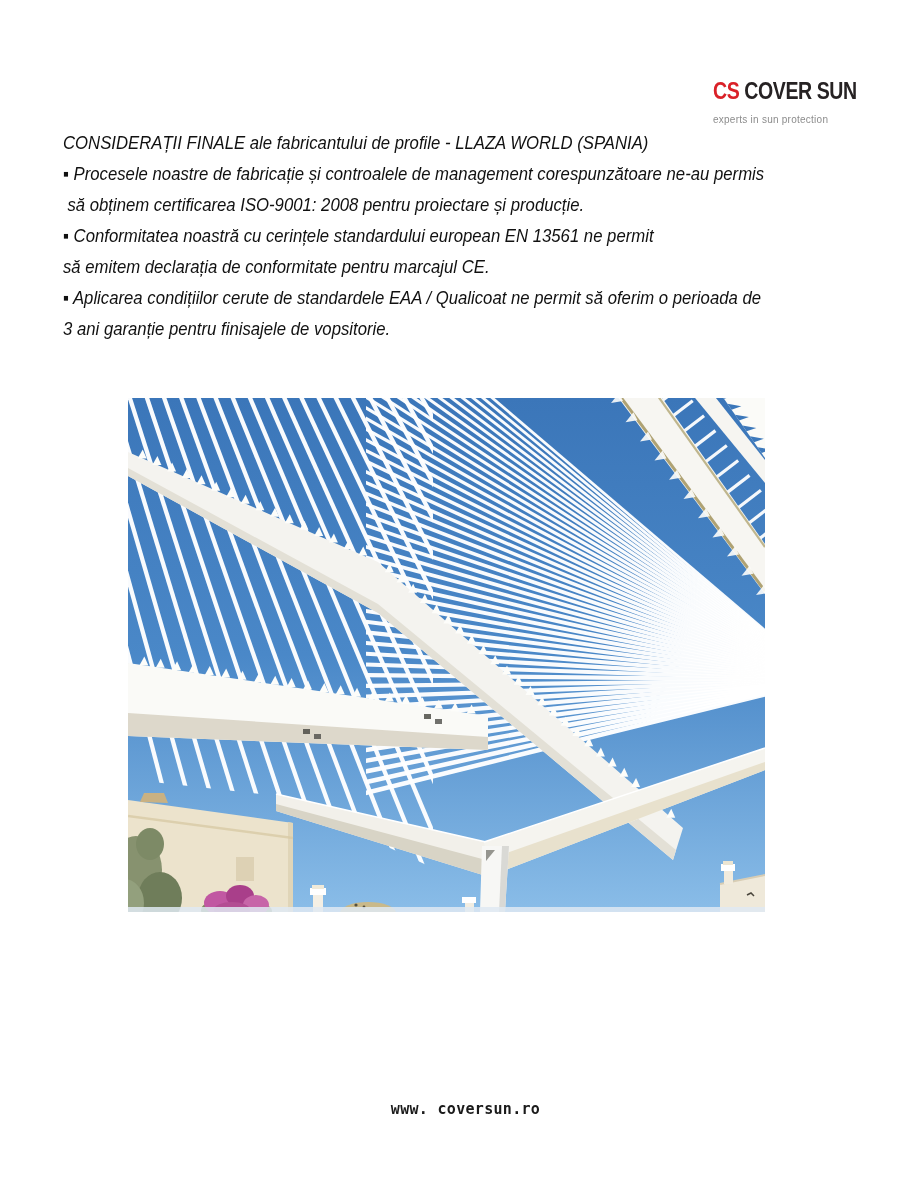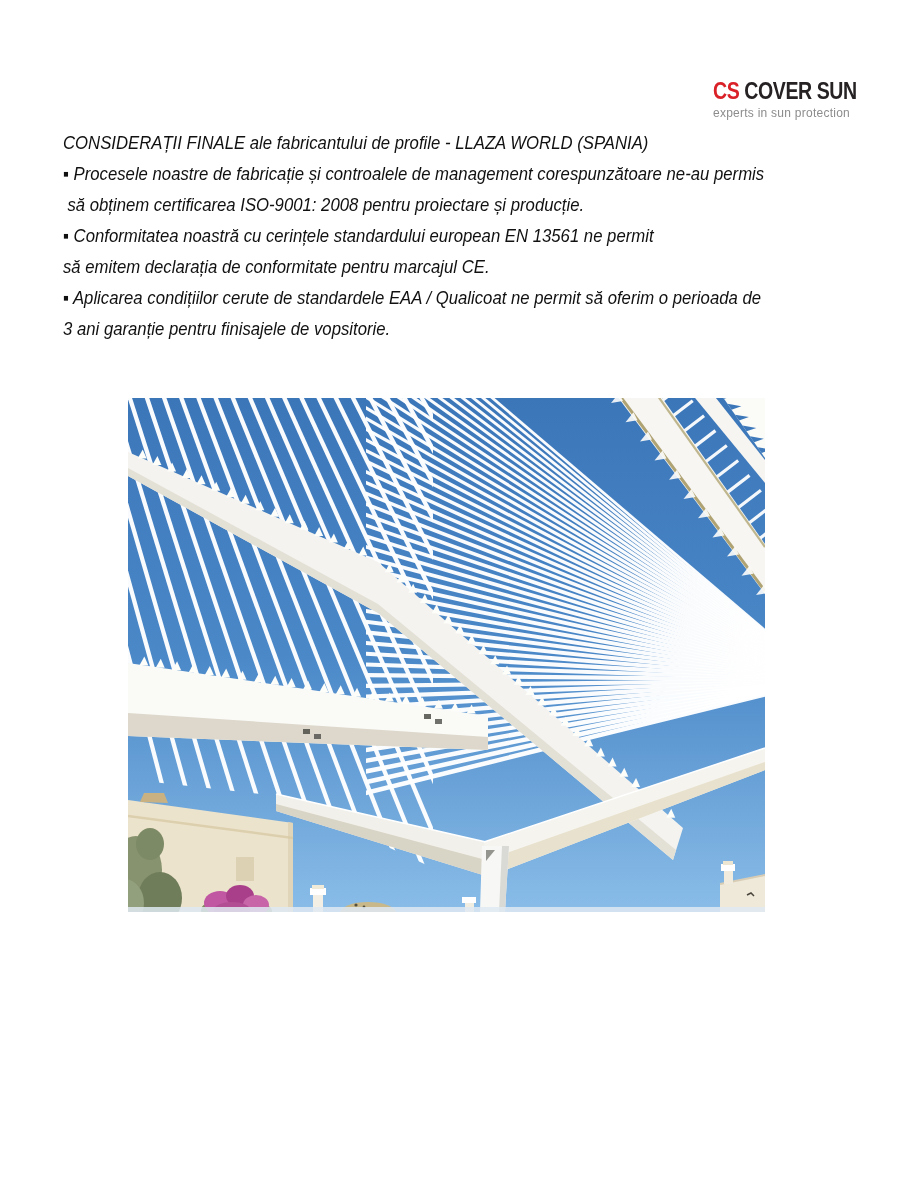--- a/index.html
+++ b/index.html
@@ -3,21 +3,21 @@
 <meta charset="utf-8">
 <style>
   html,body{margin:0;padding:0;background:#ffffff;}
   .page{position:relative;width:919px;height:1190px;background:#ffffff;overflow:hidden;
         font-family:"Liberation Sans",sans-serif;color:#1a1a1a;border-radius:26px;}
   
   .logo{position:absolute;left:713px;top:80px;}
   .logo-line{font-size:23px;font-weight:bold;letter-spacing:-0.5px;white-space:nowrap;
              transform:scaleX(0.85);transform-origin:0 0;line-height:22px;color:#262223;}
   .logo-cs{color:#da2128;}
-  .logo-tag{font-size:12px;color:#8c8c8c;letter-spacing:0.25px;margin-top:4px;white-space:nowrap;}
+  .logo-tag{font-size:10px;color:#8c8c8c;letter-spacing:0.25px;margin-top:12px;white-space:nowrap;}
   
   .textblock{position:absolute;left:63px;top:127px;width:830px;font-style:italic;}
   .tline{font-size:19px;line-height:31px;height:31px;white-space:nowrap;
          transform:scaleX(0.88);transform-origin:0 50%;color:#111111;}
   .indent{padding-left:5px;}
   
   .photo{position:absolute;left:128px;top:398px;width:637px;height:514px;}
   
   .footer{position:absolute;left:0;top:1100px;width:919px;text-align:center;
           font-family:"DejaVu Sans Mono",monospace;font-weight:bold;font-size:15px;
@@ -317,13 +317,14 @@
         <line x1="592" y1="486" x2="637" y2="477" stroke="#d8cdb4" stroke-width="2"></line>
         <rect x="596" y="472" width="9" height="14" fill="#f1ebdd"></rect>
         <rect x="593" y="466" width="14" height="7" fill="#ffffff"></rect>
         <rect x="595" y="463" width="10" height="4" fill="#ece5d2"></rect>
         <path d="M619,497 l4,-2 l3,3" stroke="#4a463c" stroke-width="1.5" fill="none"></path>
       </g>
       <rect x="0" y="509" width="637" height="5" fill="#dfe9f2" opacity="0.85"></rect>
     </svg>
   </div>
 
+  <div class="footer">www. coversun.ro</div>
 </div>
 
 </body></html>

